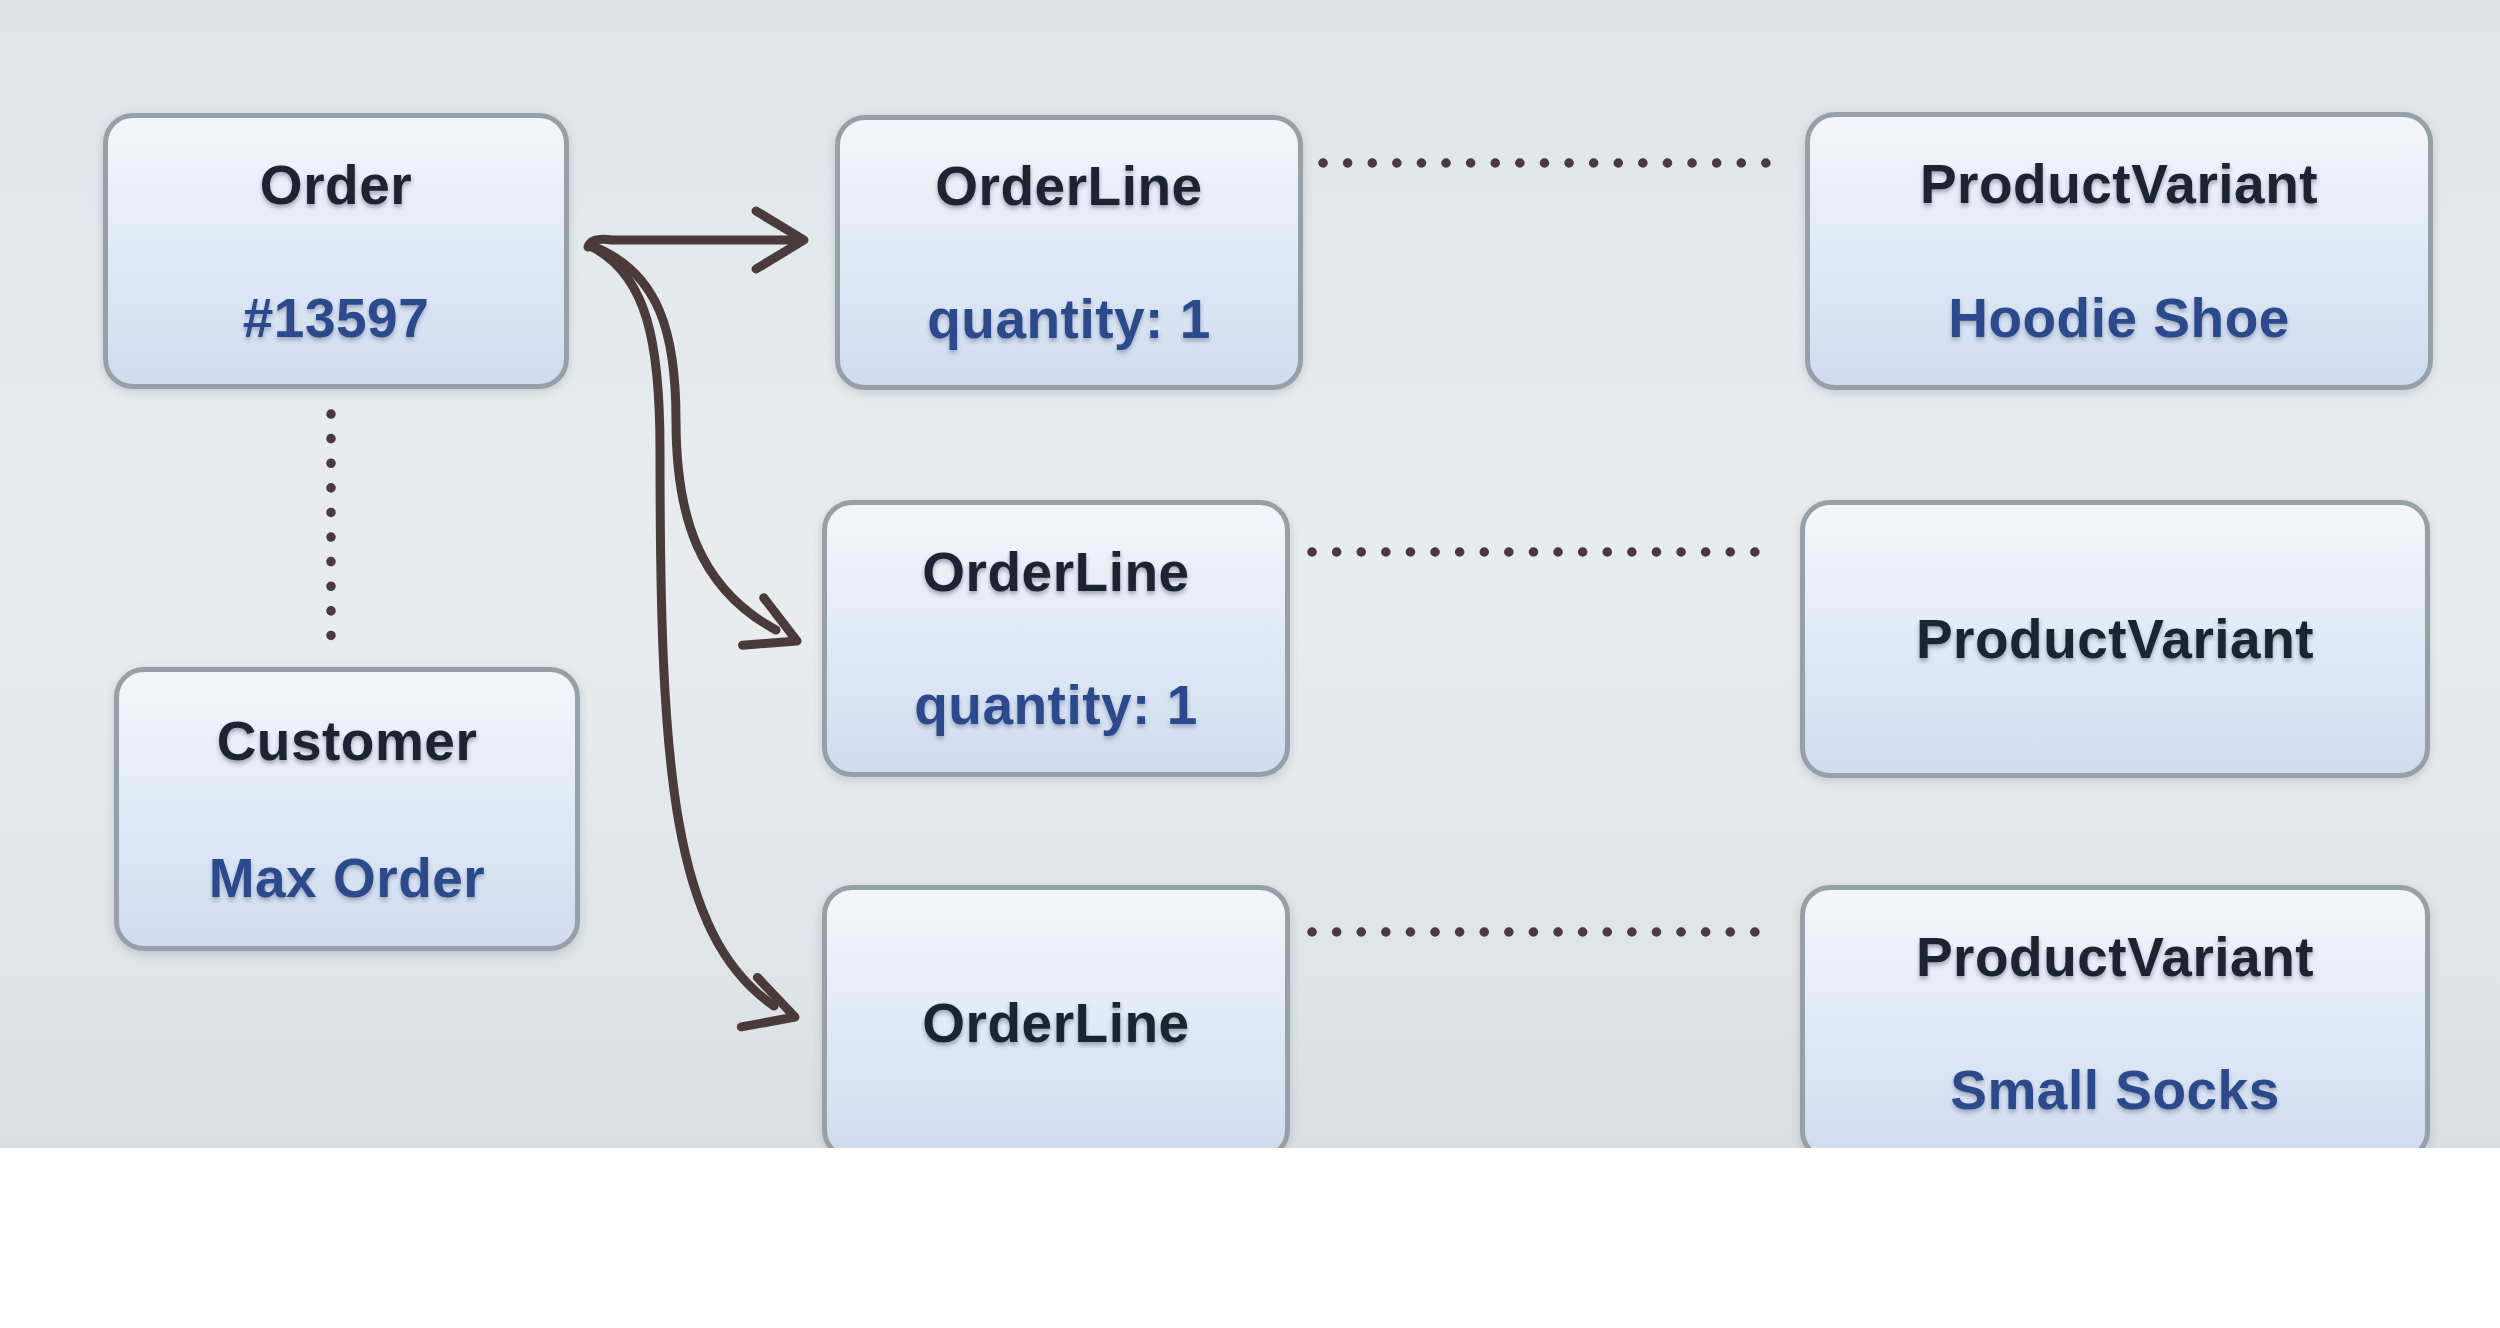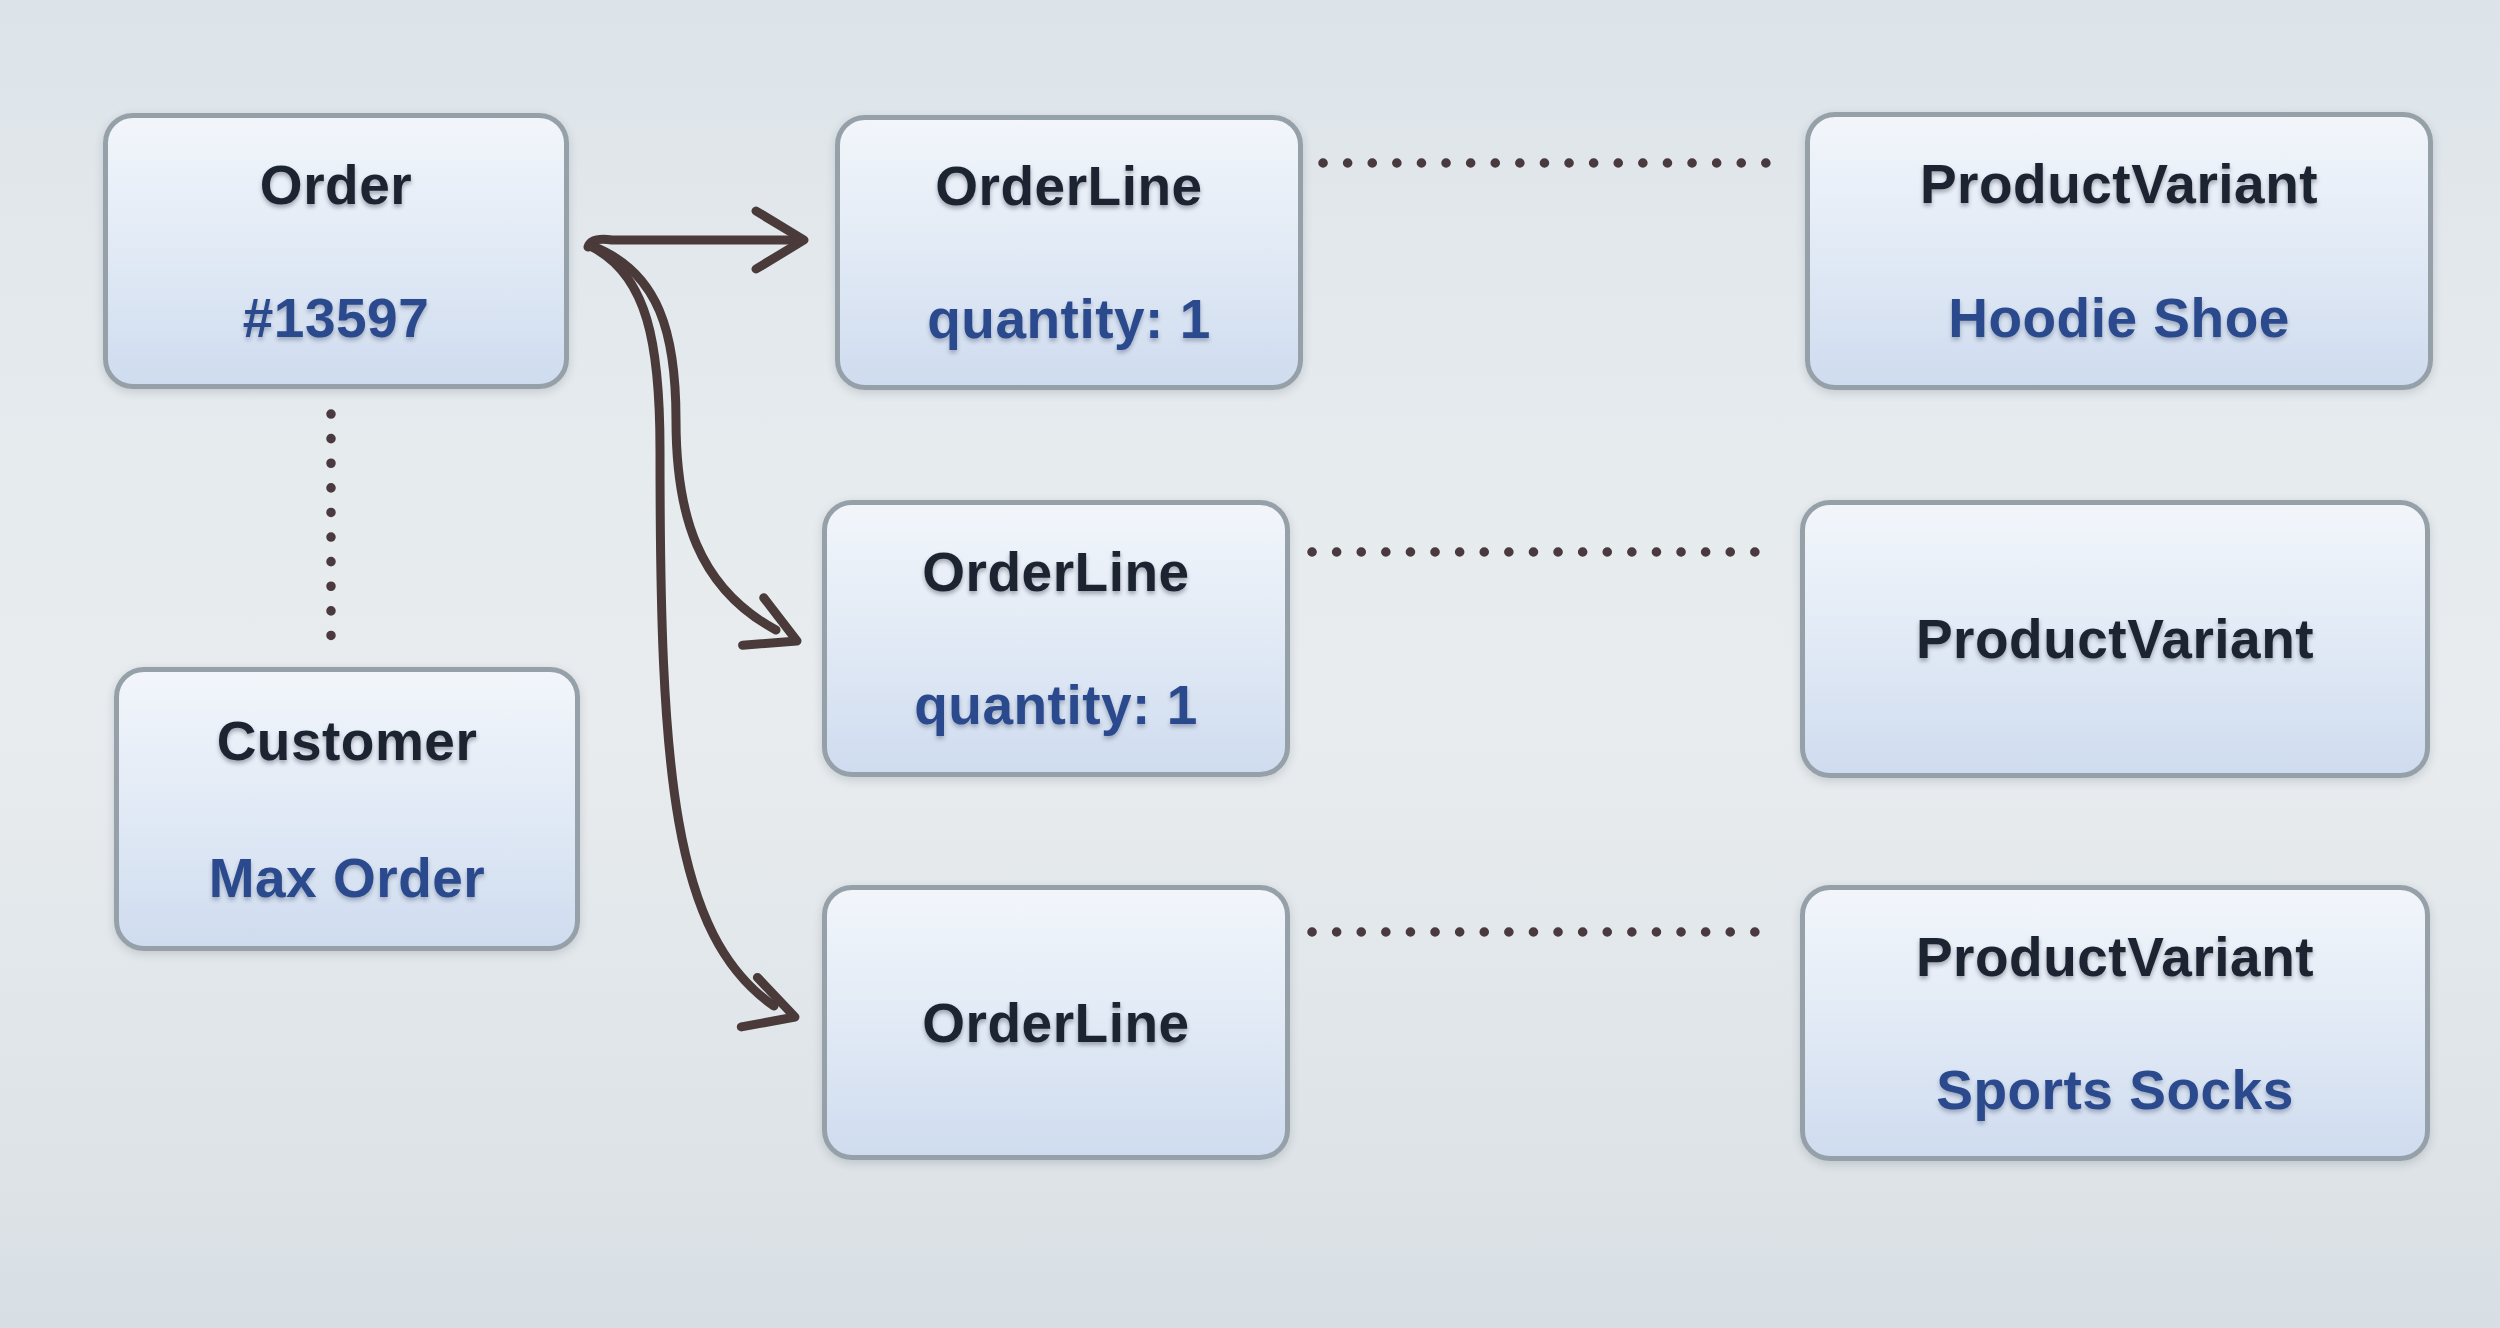--- a/index.html
+++ b/index.html
@@ -1,21 +1,21 @@
 <!DOCTYPE html>
 <html><head>
 <meta charset="utf-8">
 <style>
   html, body { margin: 0; padding: 0; }
   body { font-family: "Liberation Sans", sans-serif; }
 
   .canvas {
     position: relative;
     width: 2500px;
-    height: 1328px;
+    height: 1148px;
     overflow: hidden;
     background: linear-gradient(180deg, #dde4e9 0%, #e6ebee 35%, #e8ecef 55%, #dde3e7 88%, #d8dfe4 100%);
   }
 
   .edge-layer {
     position: absolute;
     left: 0; top: 0;
     width: 2500px; height: 1328px;
   }
 
@@ -118,16 +118,16 @@
     <div class="node-title">ProductVariant</div>
     <div class="node-value">Hoodie Shoe</div>
   </div>
 
   <div class="node" style="left:1800px; top:500px; width:630px; height:278px;">
     <div class="node-title">ProductVariant</div>
   </div>
 
   <div class="node" style="left:1800px; top:885px; width:630px; height:276px;">
     <div class="node-title">ProductVariant</div>
-    <div class="node-value">Sports Socks</div>
+    <div class="node-value">Small Socks</div>
   </div>
 
 </div>
 
 </body></html>

